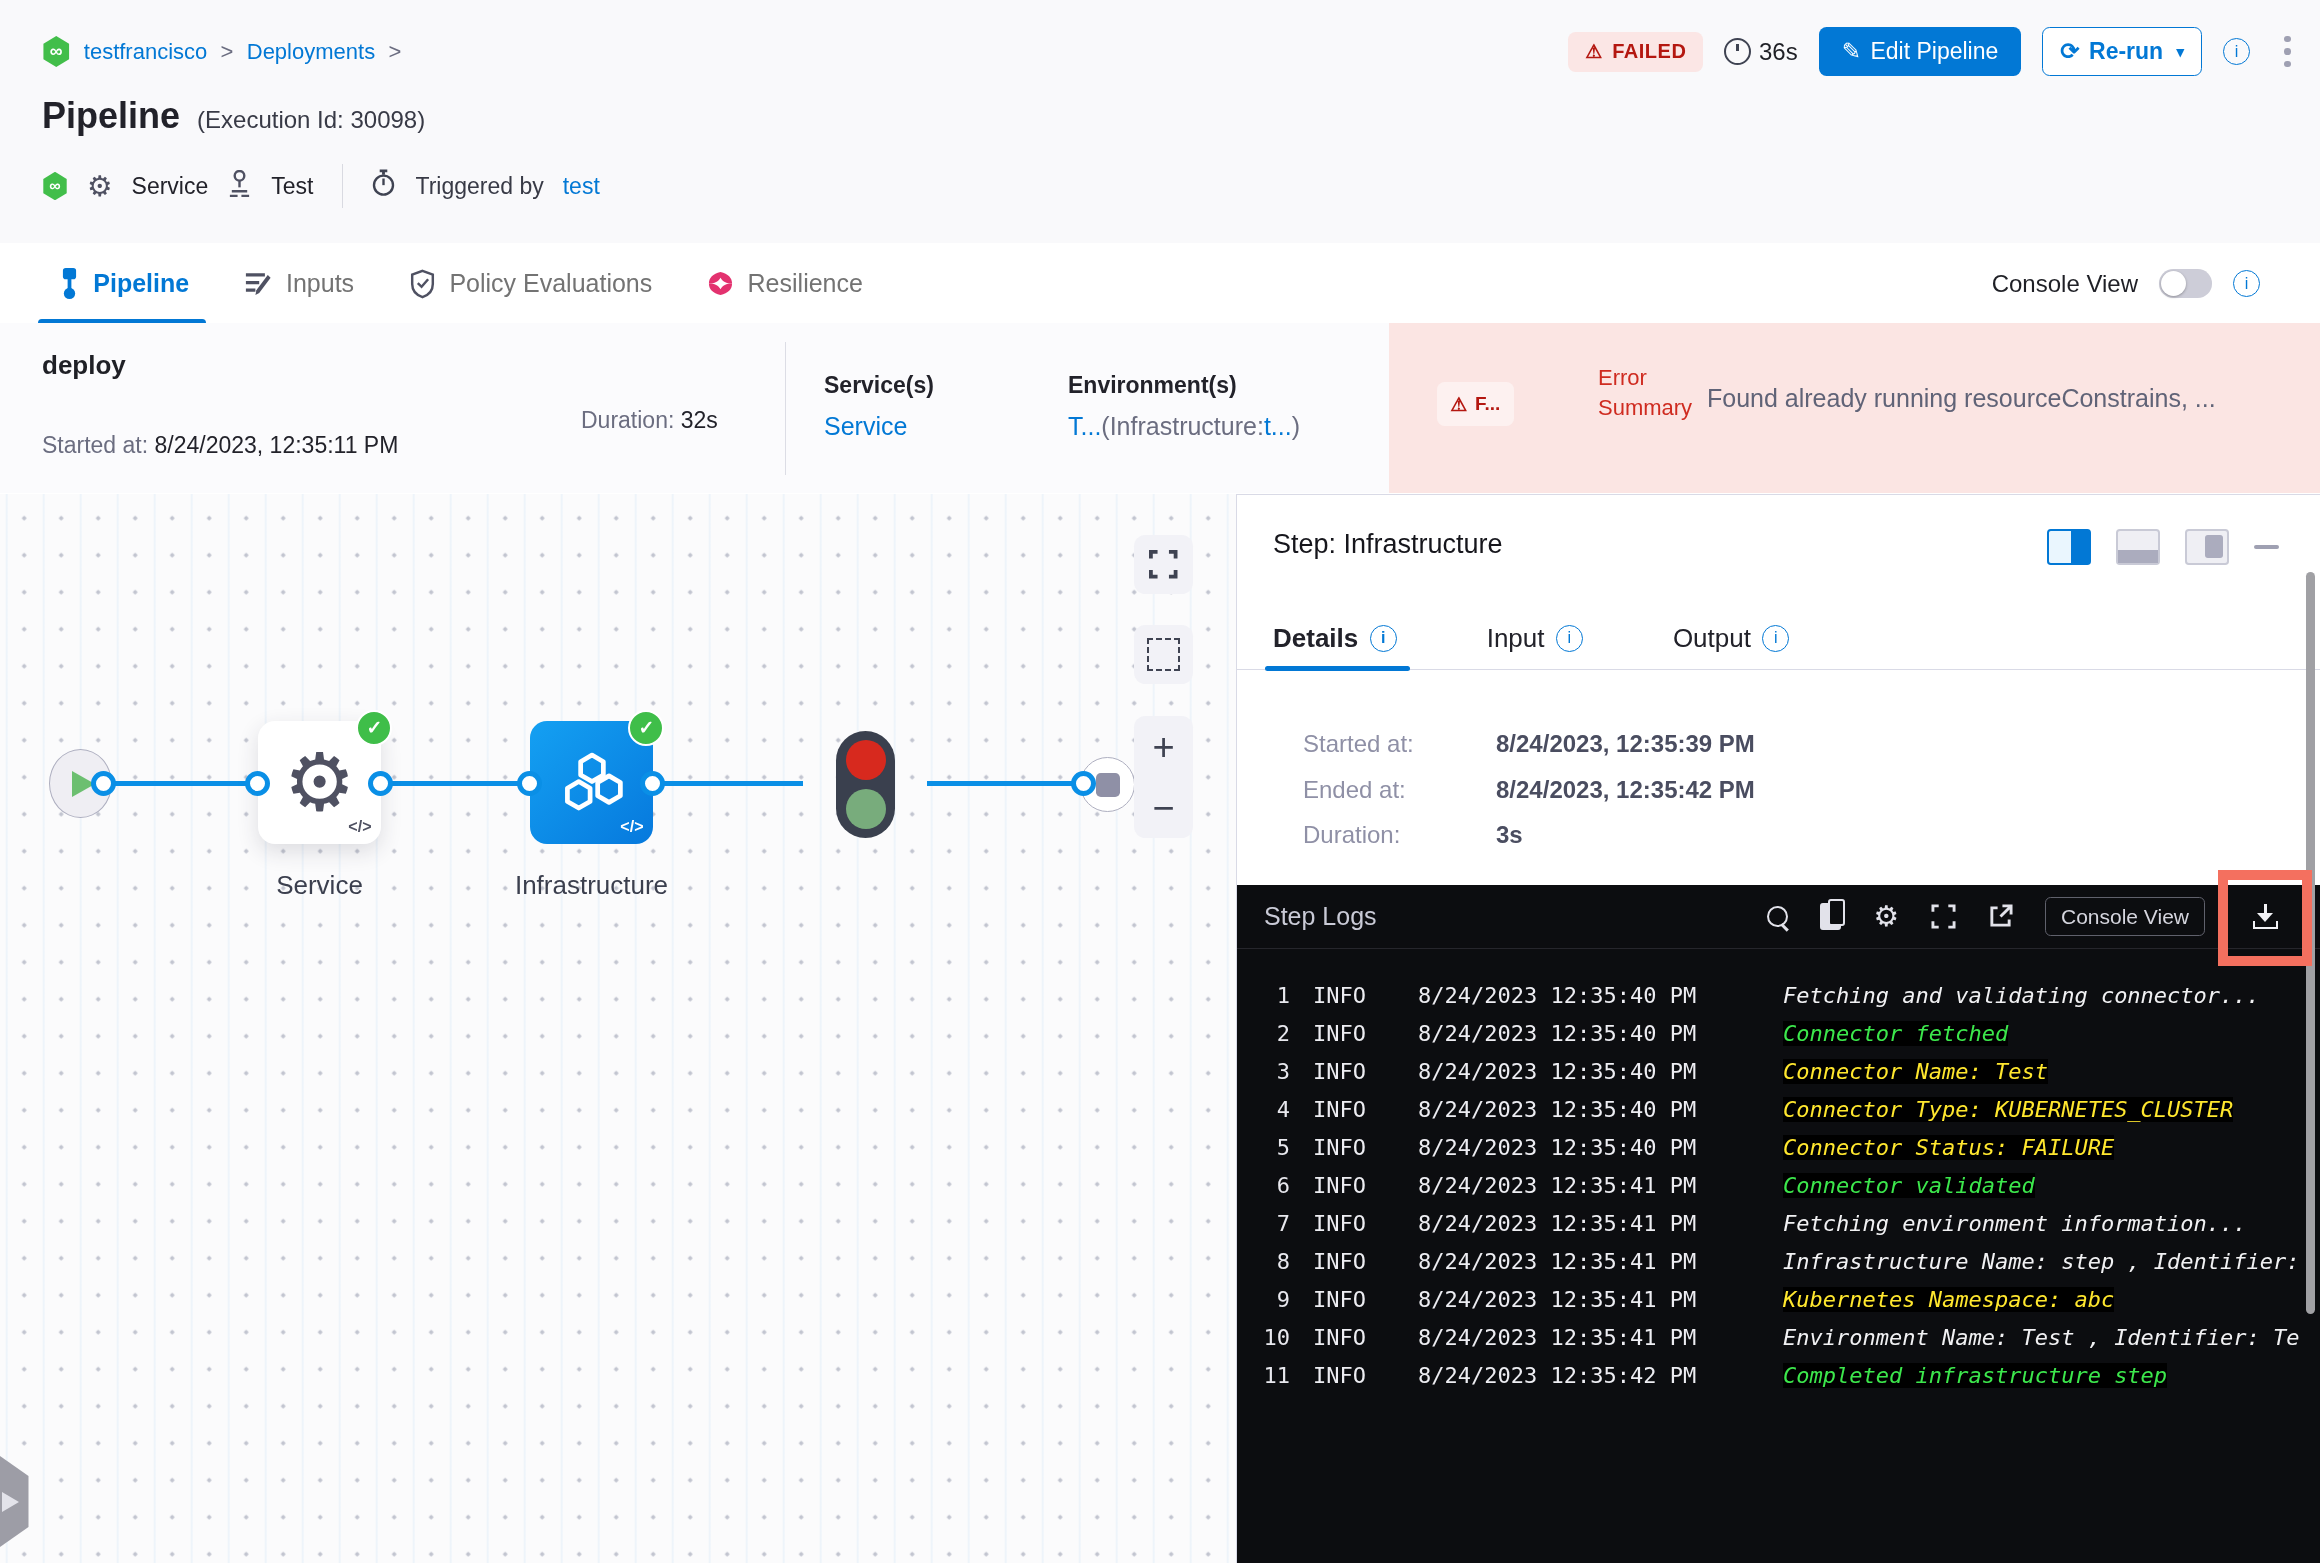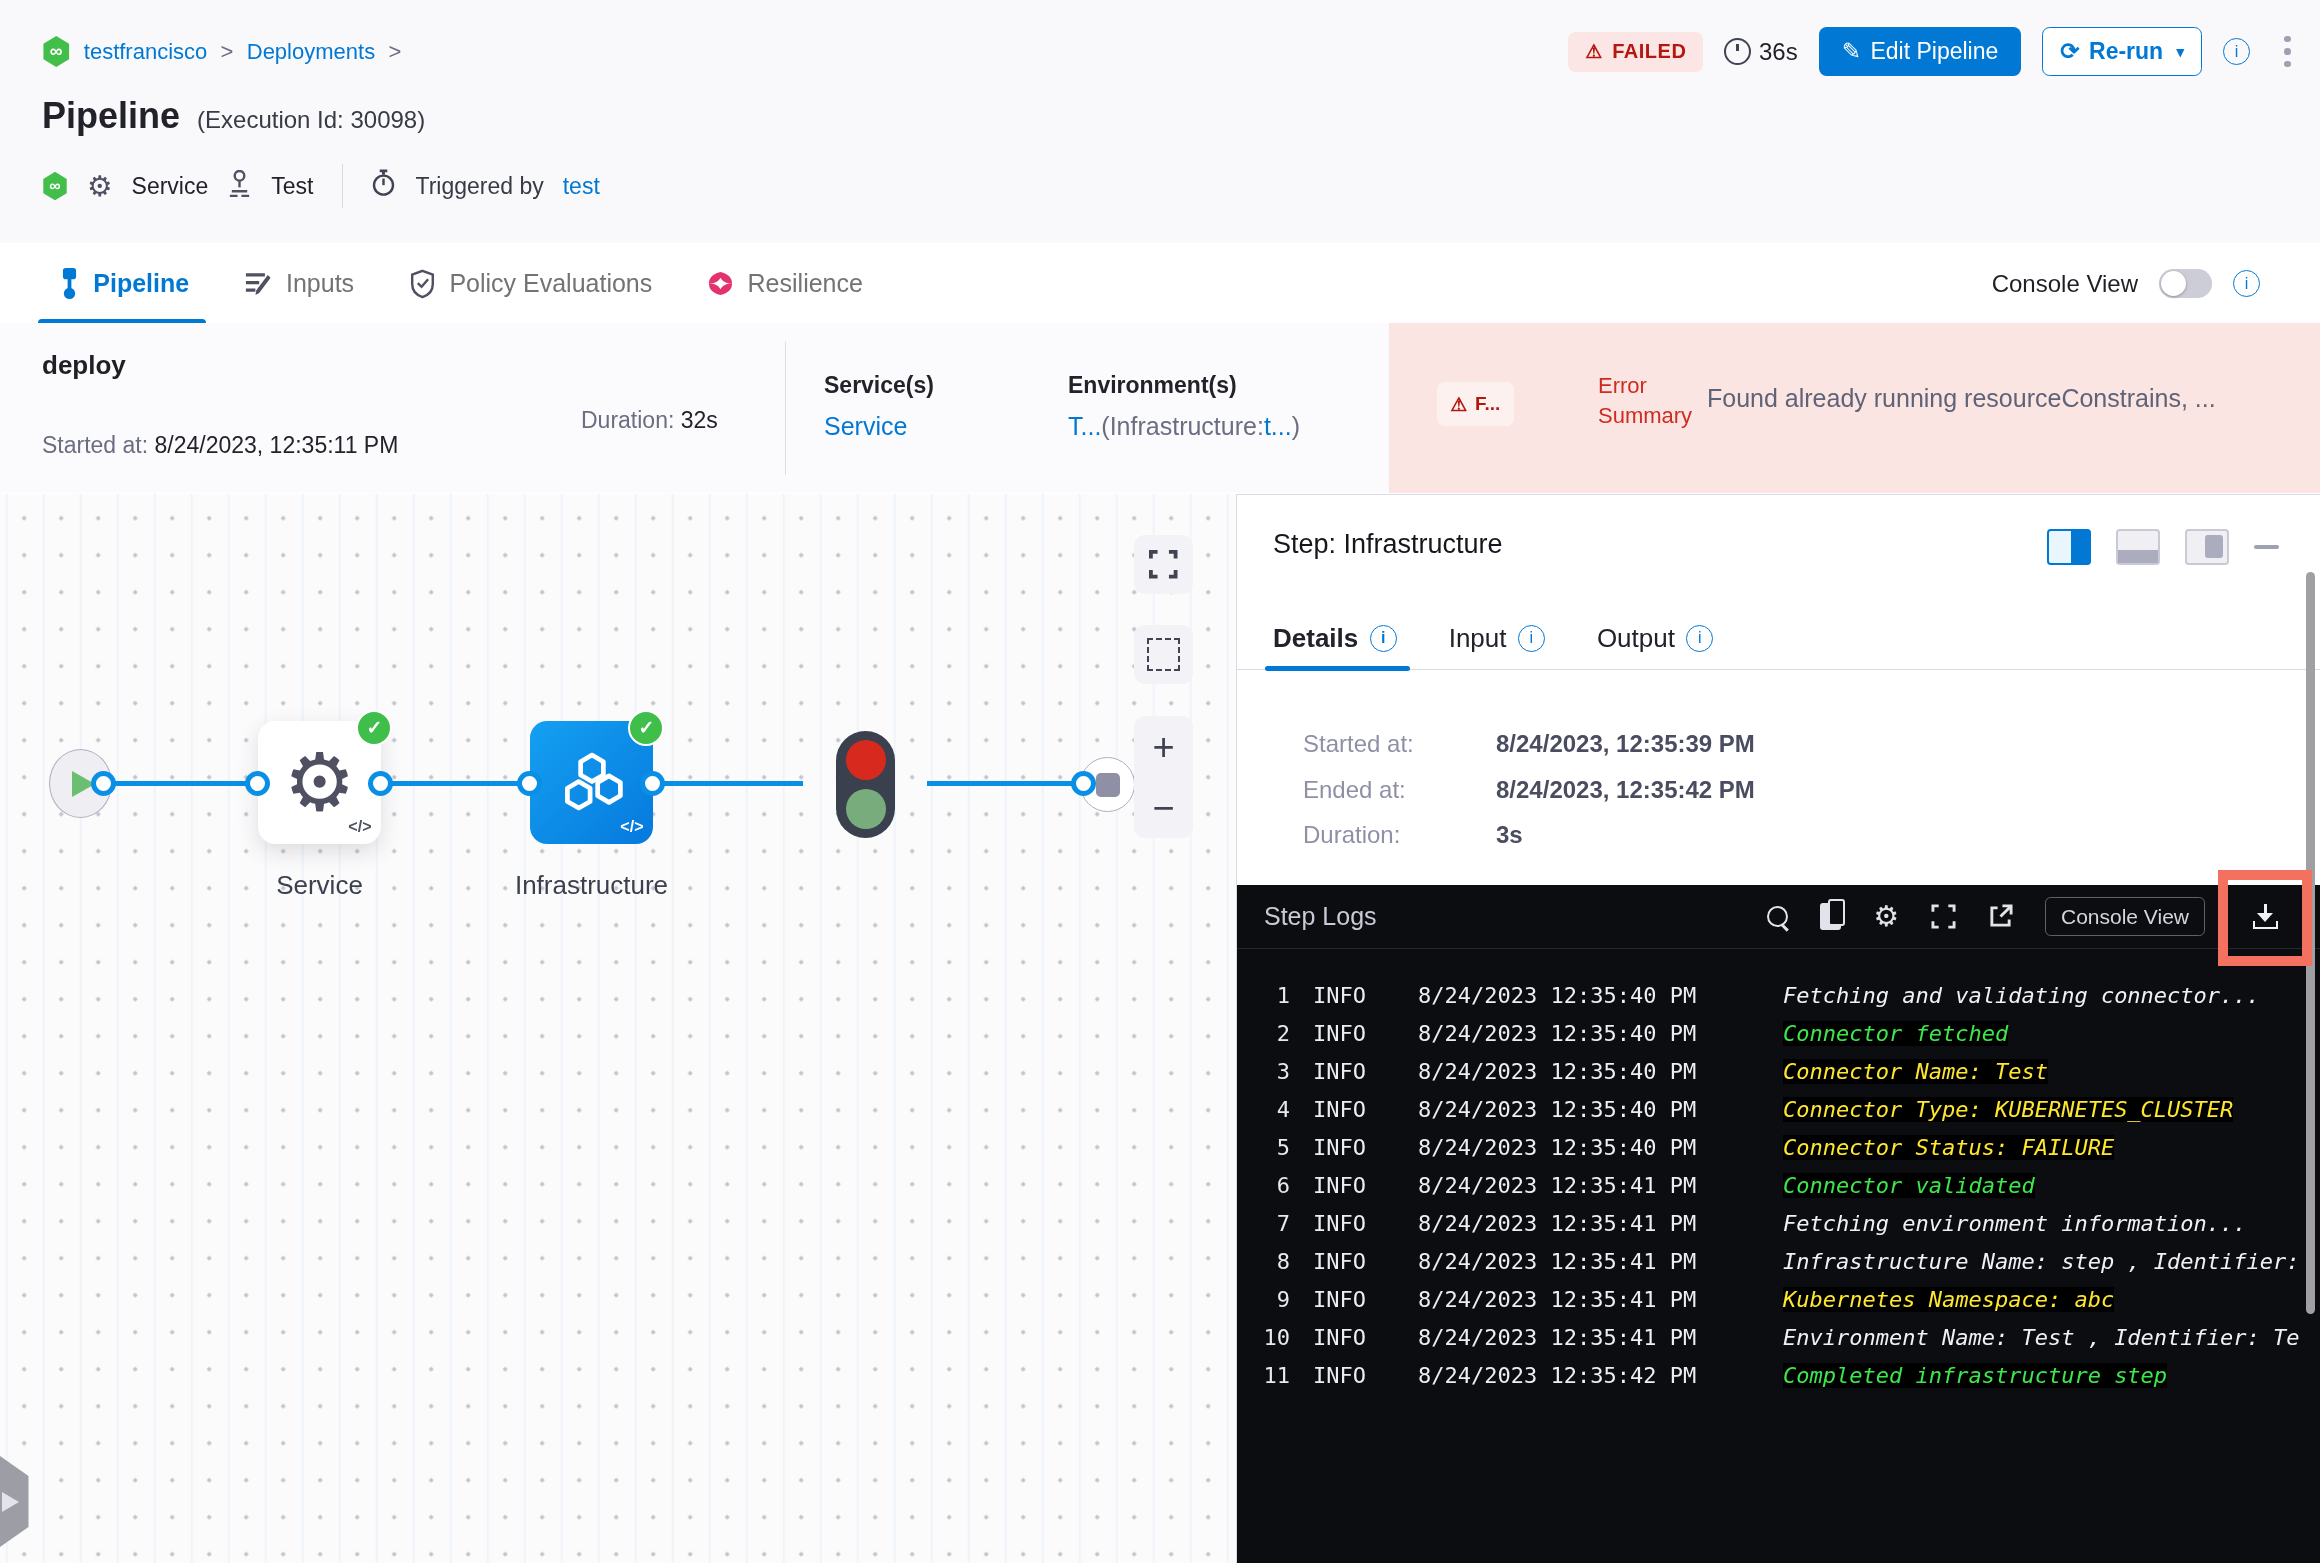--- a/index.html
+++ b/index.html
@@ -55,21 +55,21 @@
   .stage-duration{position:absolute;left:581px;top:84px;font-size:23px;color:#6B6D80;}
   .stage-duration b{color:#22222A;font-weight:normal;}
   .stage-vdiv{position:absolute;left:785px;top:19px;width:1px;height:133px;background:#DCDDE5;}
   .svc-col{position:absolute;left:824px;top:49px;}
   .env-col{position:absolute;left:1068px;top:49px;}
   .col-label{font-size:23px;font-weight:bold;color:#22222A;}
   .col-value{margin-top:13.3px;font-size:25px;}
   .muted{color:#6B6D80;}
   .errbar{position:absolute;left:1389px;top:0;width:932px;height:170px;background:#FBE5E3;}
   .errbadge{position:absolute;left:48px;top:59px;background:#FDF1F0;border-radius:7.6px;height:44px;display:flex;align-items:center;gap:7.6px;padding:0 13.3px;color:#B41710;font-weight:bold;font-size:19px;}
-  .err-label{position:absolute;left:209px;top:48px;width:105px;color:#CF2B20;font-size:22px;line-height:29.5px;}
+  .err-label{position:absolute;left:209px;top:40px;width:105px;color:#CF2B20;font-size:22px;line-height:29.5px;}
   .err-msg{position:absolute;left:318px;top:61px;width:590px;font-size:25px;color:#606377;white-space:nowrap;overflow:hidden;}
 
   
   .canvas{position:absolute;left:0;top:494px;width:1236px;height:1070px;background-color:#FBFBFC;
     background-image:linear-gradient(to right,rgba(2,120,213,0.05) 1.9px,transparent 1.9px),radial-gradient(circle,#C2C5D0 1.9px,transparent 2.3px);
     background-size:37px 37px,37px 37px;background-position:5.7px 5.7px,5.7px 5.7px;overflow:hidden;}
   .edge{position:absolute;height:4.8px;background:#0A8FE6;top:287px;}
   .port{position:absolute;top:277px;width:15px;height:15px;background:#fff;border:5.7px solid #0A8FE6;border-radius:50%;}
   .start-node{position:absolute;left:49px;top:255px;width:61px;height:67px;background:#EFEEF3;border:1.9px solid #AEAFC0;border-radius:50%;display:flex;align-items:center;justify-content:center;}
   .play-tri{width:0;height:0;border-left:23px solid #6CBF70;border-top:13.3px solid transparent;border-bottom:13.3px solid transparent;margin-left:5.7px;}
@@ -100,21 +100,21 @@
   .rpanel{position:absolute;left:1236px;top:494px;width:1084px;height:1070px;background:#fff;border-left:1px solid #D9DAE6;border-top:1px solid #D9DAE6;}
   .step-title{position:absolute;left:36px;top:34px;font-size:27px;font-weight:normal;color:#16161C;}
   .layout-ics{position:absolute;right:42px;top:34px;display:flex;align-items:center;gap:25px;}
   .lic{width:40px;height:32px;border-radius:3.8px;position:relative;cursor:pointer;}
   .lic-split{border:2.9px solid #0278D5;background:#EAF6FE;}
   .lic-split::after{content:"";position:absolute;right:0;top:0;width:45%;height:100%;background:#0278D5;}
   .lic-gray{border:2.9px solid #C9CAD6;background:#EFEFF4;}
   .lic-bottom::after{content:"";position:absolute;left:0;bottom:0;width:100%;height:40%;background:#ABACBE;}
   .lic-right::after{content:"";position:absolute;right:3.8px;top:3.8px;width:45%;height:72%;background:#ABACBE;border-radius:2.9px;}
   .lic-min{width:25px;height:4.8px;background:#9FA0B2;border-radius:2.9px;align-self:center;cursor:pointer;}
-  .ptabs{position:absolute;left:0;top:112px;width:100%;height:63px;border-bottom:1px solid #D9DAE6;display:flex;align-items:center;gap:52px;padding-left:36px;box-sizing:border-box;}
+  .ptabs{position:absolute;left:0;top:112px;width:100%;height:63px;border-bottom:1px solid #D9DAE6;display:flex;align-items:center;gap:90px;padding-left:36px;box-sizing:border-box;}
   .ptab{display:flex;align-items:center;gap:11.4px;font-size:26px;color:#22222A;height:100%;position:relative;cursor:pointer;}
   .ptab.active{font-weight:bold;}
   .ptab.active::after{content:"";position:absolute;left:-7.6px;right:-13.3px;bottom:-1.9px;height:4.8px;background:#0278D5;border-radius:3.8px;}
   .detail-row{position:absolute;left:66px;font-size:24px;color:#8F90A6;display:flex;}
   .detail-row .dval{position:absolute;left:193px;color:#4A4D60;font-weight:bold;white-space:nowrap;}
   .vscroll{position:absolute;right:5.7px;top:77px;width:9.5px;height:742px;background:#A0A0A4;border-radius:4.8px;}
 
   
   .logs{position:absolute;left:0;top:390px;width:1084px;height:680px;background:#0C0D10;}
   .loghead{position:absolute;left:0;top:0;width:100%;height:64px;border-bottom:1px solid #26262C;display:flex;align-items:center;box-sizing:border-box;padding:0 27px;}

